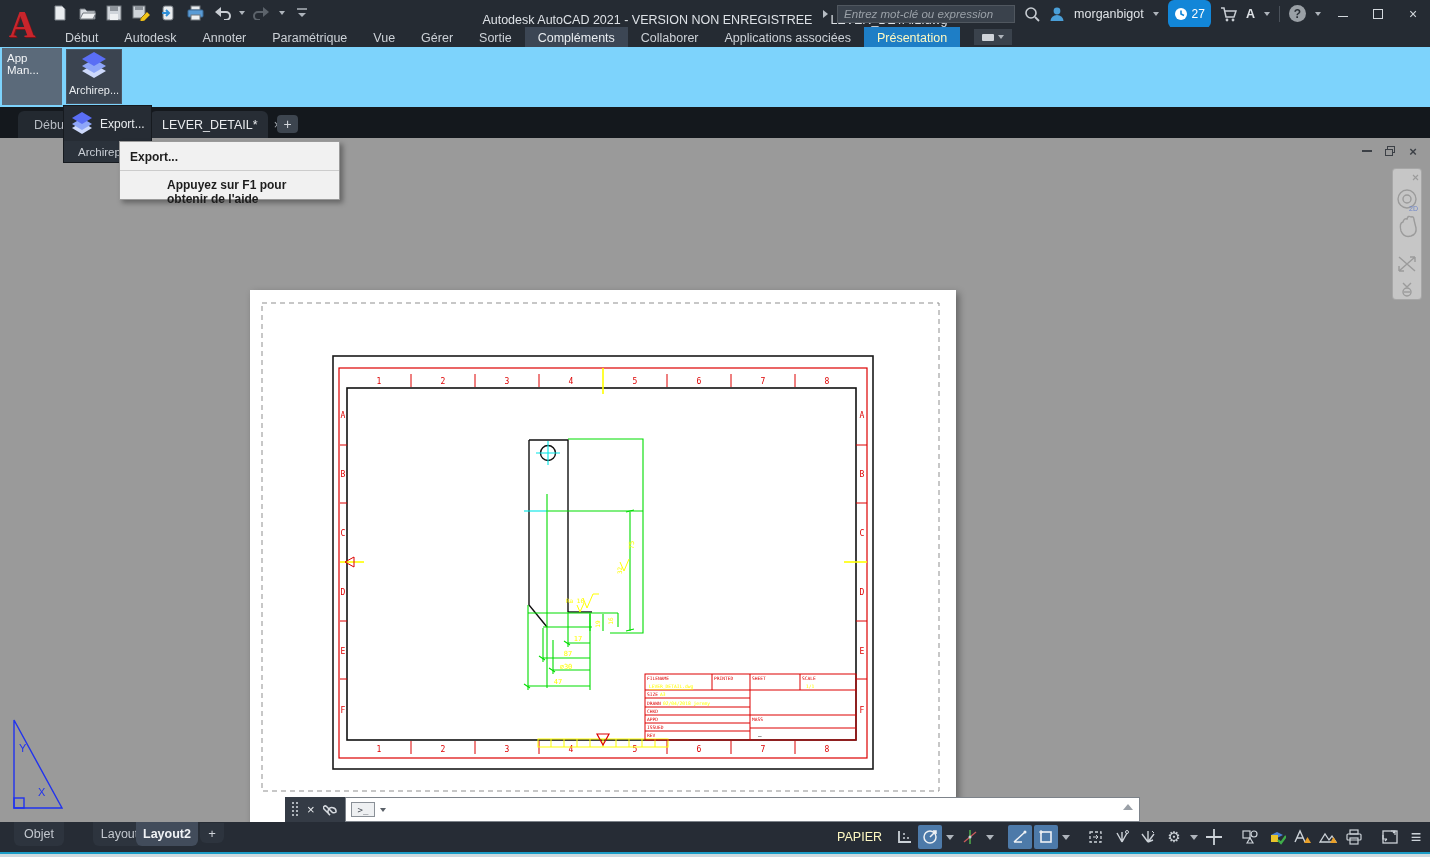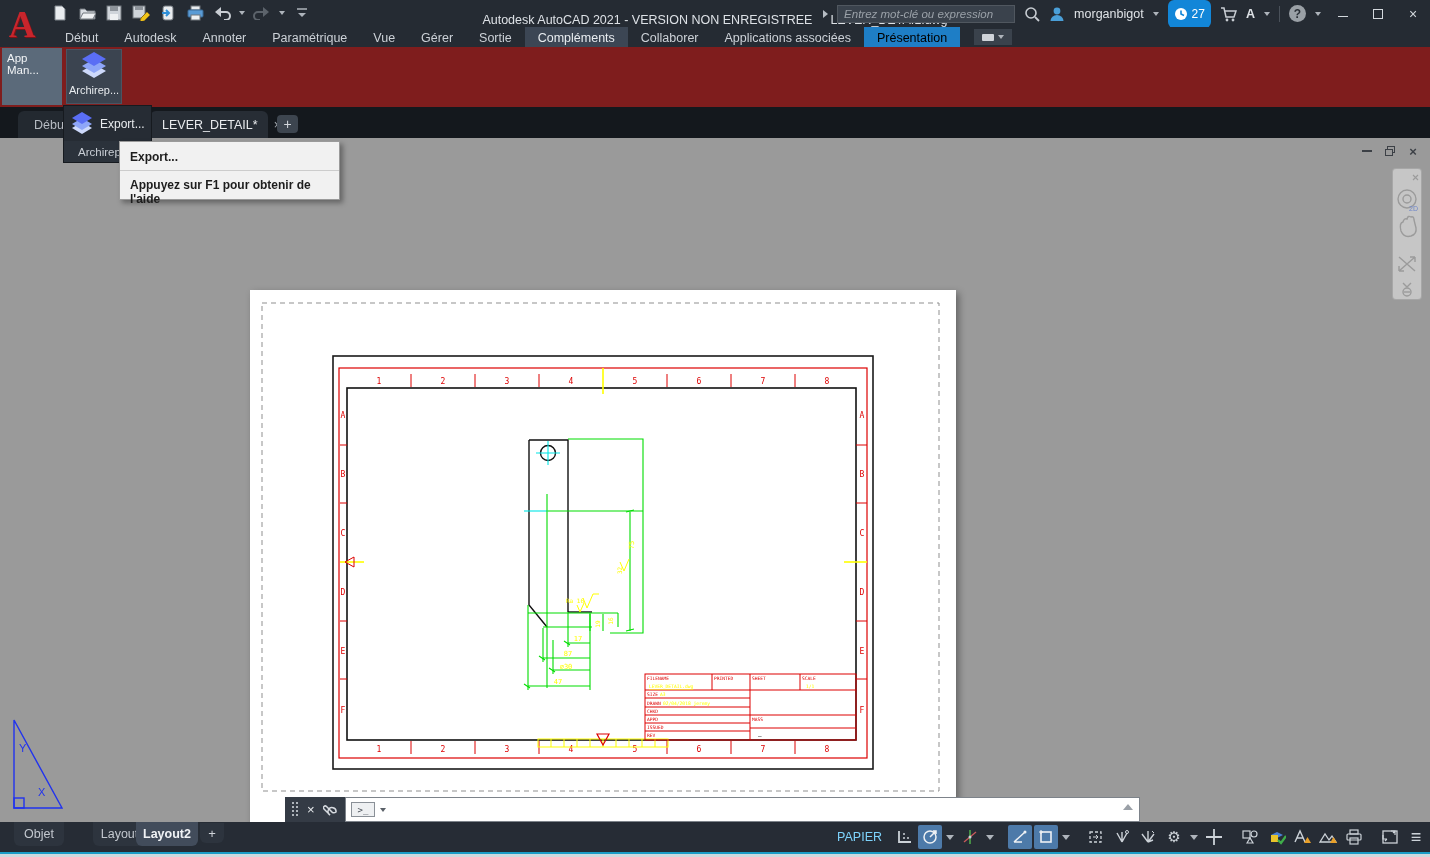--- a/index.html
+++ b/index.html
@@ -37,27 +37,27 @@
   .helpcirc { width:17px; height:17px; border-radius:50%; background:#9aa0a6; color:#2a2f36;
     font-weight:bold; font-size:12px; display:flex; align-items:center; justify-content:center; }
   .vsep { width:1px; height:16px; background:#4a515a; }
 
   
   #ribbontabs { position:absolute; left:0; top:27px; width:1430px; height:20px; background:#252b33;
     display:flex; align-items:stretch; color:#ccd1d7; font-size:12.5px; }
   #ribbontabs .rtab { padding:2px 13px 0; display:flex; align-items:center; }
   #ribbontabs .rtab.first { margin-left:52px; }
   #ribbontabs .rtab.active { background:#3c4654; color:#e8ecf0;text-align:center; }
-  #ribbontabs .rtab.highlight { background:#1e7ec6; color:#000000; }
+  #ribbontabs .rtab.highlight { background:#1e7ec6; color:#fef9c3; }
   #ribbon-toggle { margin-left:14px; margin-top:2px; width:38px; height:16px; background:#3a424c;
     display:flex; align-items:center; justify-content:center; gap:4px; }
   #ribbon-toggle .bar { width:12px; height:7px; background:#cfd4da; border-radius:1px; }
 
   
-  #ribbonbody { position:absolute; left:0; top:47px; width:1430px; height:60px; background:#7f1d1d; }
+  #ribbonbody { position:absolute; left:0; top:47px; width:1430px; height:60px; background:#7dd3fc; }
   #panel-appman { position:absolute; left:2px; top:1px; width:60px; height:57px; background:#5b6a7a;
     color:#f2f4f6; font-size:11.5px; padding:4px 5px; }
   #btn-archirep { position:absolute; left:66px; top:2px; width:56px; height:55px; background:#3b4document;
     display:flex; flex-direction:column; align-items:center; justify-content:flex-start;
     background:#3b4450; border:1px solid #4a5462; }
   #btn-archirep .lbl { color:#e8ebee; font-size:11px; margin-top:2px; }
 
   
   #doctabs { position:absolute; left:0; top:107px; width:1430px; height:31px; background:#14181d; }
   .dtab { position:absolute; top:4px; height:27px; display:flex; align-items:center;
@@ -105,31 +105,31 @@
   
   #flyout { position:absolute; left:63px; top:105px; width:89px; height:58px; background:#262c34;
     border:1px solid #161a1f; z-index:90; }
   #flyout .row { height:35px; display:flex; align-items:center; gap:5px; padding-left:5px; color:#e8ebee; font-size:12px; }
   #flyout .foot { height:21px; background:#2b323b; color:#c9ced5; font-size:11.5px;
     display:flex; align-items:center; padding-left:14px; overflow:hidden; white-space:nowrap; }
   #tooltip { position:absolute; left:119px; top:141px; width:221px; height:59px; background:#f1f1f1;
     border:1px solid #9a9a9a; box-shadow:3px 3px 5px rgba(0,0,0,.35); z-index:100; }
   #tooltip .t1 { font-size:12px; font-weight:bold; color:#1d1d1d; padding:8px 10px 6px; }
   #tooltip .div { height:1px; background:#cccccc; margin:0; }
-  #tooltip .t2 { font-size:12px; font-weight:bold; color:#1d1d1d; padding:7px 10px; }
+  #tooltip .t2 { font-size:12px; font-weight:bold; color:#1d1d1d; padding:7px 10px;margin-left:37px; }
 
   
   #statusbar { position:absolute; left:0; top:822px; width:1430px; height:30px; background:#262c35; }
   .ltab { position:absolute; top:0; height:24px; border-radius:0 0 6px 6px; background:#2d343e;
     color:#c3c8cf; font-size:12.5px; display:flex; align-items:center; justify-content:center; }
   .ltab.active { background:#424c5b; color:#f0f2f5; font-weight:bold; }
   #ltab-add { position:absolute; left:200px; top:1px; width:24px; height:20px; border-radius:0 0 6px 6px;
     background:#2d343e; color:#cfd4da; display:flex; align-items:center; justify-content:center; font-size:13px; }
   #sb-right { position:absolute; right:2px; top:0; height:30px; display:flex; align-items:center; gap:2px; }
-  #paper-btn { color:#7dd3fc; font-size:12.5px; padding:0 8px; height:24px; display:flex; align-items:center; }
+  #paper-btn { color:#fef9c3; font-size:12.5px; padding:0 8px; height:24px; display:flex; align-items:center; }
   .sbtn { width:24px; height:24px; display:flex; align-items:center; justify-content:center; border-radius:2px; }
   .sbtn.on { background:#4d7aa9; }
   .sbtn .glyph { color:#ccd2d8; font-size:15px; }
   .scaret { width:0; height:0; border-left:4px solid transparent; border-right:4px solid transparent;
     border-top:5px solid #aeb4bb; margin:0 2px; }
   .sgap { width:8px; }
   #bottomstrip { position:absolute; left:0; top:852px; width:1430px; height:5px; background:#cfd9de;
     border-top:2px solid #1b9cc6; }
 </style>
 </head>

